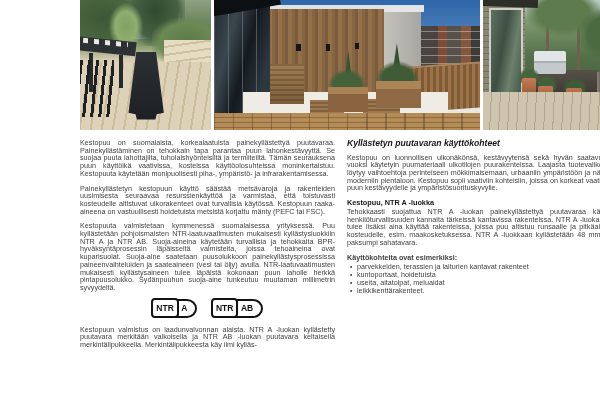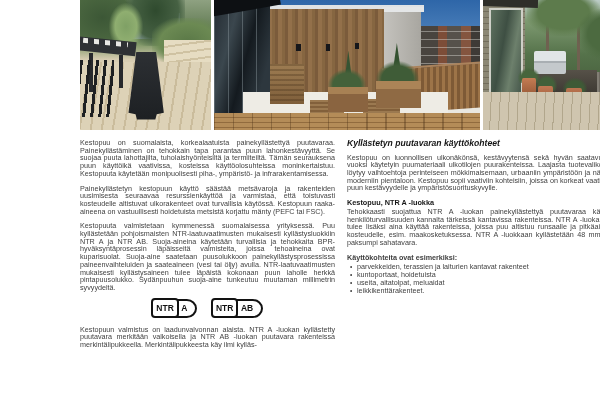--- a/index.html
+++ b/index.html
@@ -178,21 +178,21 @@
       <div class="badge">
         <span class="ntr">NTR</span>
         <span class="cls">A</span>
       </div>
       <div class="badge">
         <span class="ntr">NTR</span>
         <span class="cls">AB</span>
       </div>
     </div>
 
-    <p>Kestopuun valmistus on laadunvalvonnan alaista. NTR A -luokan kyllästetty puutavara merkitään valkoisella ja NTR AB -luokan puutavara rakenteissa merkintälipukkeella. Merkintälipukkeesta käy ilmi kylläs-</p>
+    <p>Kestopuun valmistus on laadunvalvonnan alaista. NTR A -luokan kyllästetty puutavara merkitään valkoisella ja NTR AB -luokan puutavara keltaisella merkintälipukkeella. Merkintälipukkeesta käy ilmi kylläs-</p>
   </div>
 
   <div class="col col-right">
     <h2>Kyllästetyn puutavaran käyttökohteet</h2>
     <p>Kestopuu on luonnollisen ulkonäkönsä, kestävyytensä sekä hyvän saatavuutensa vuoksi käytetyin puumateriaali ulkotilojen puurakenteissa. Laajasta tuotevalikoimasta löytyy vaihtoehtoja perinteiseen mökkimaisemaan, urbaaniin ympäristöön ja näyttävän moderniin pientaloon. Kestopuu sopii vaativiin kohteisiin, joissa on korkeat vaatimukset puun kestävyydelle ja ympäristösuorituskyvylle.</p>
 
     <h3>Kestopuu, NTR A -luokka</h3>
     <p>Tehokkaasti suojattua NTR A -luokan painekyllästettyä puutavaraa käytetään henkilöturvallisuuden kannalta tärkeissä kantavissa rakenteissa. NTR A -luokan puuta tulee lisäksi aina käyttää rakenteissa, joissa puu altistuu runsaalle ja pitkäaikaiselle kosteudelle, esim. maakosketuksessa. NTR A -luokkaan kyllästetään 48 mm ja sitä paksumpi sahatavara.</p>
 
     <p class="tight">Käyttökohteita ovat esimerkiksi:</p>

